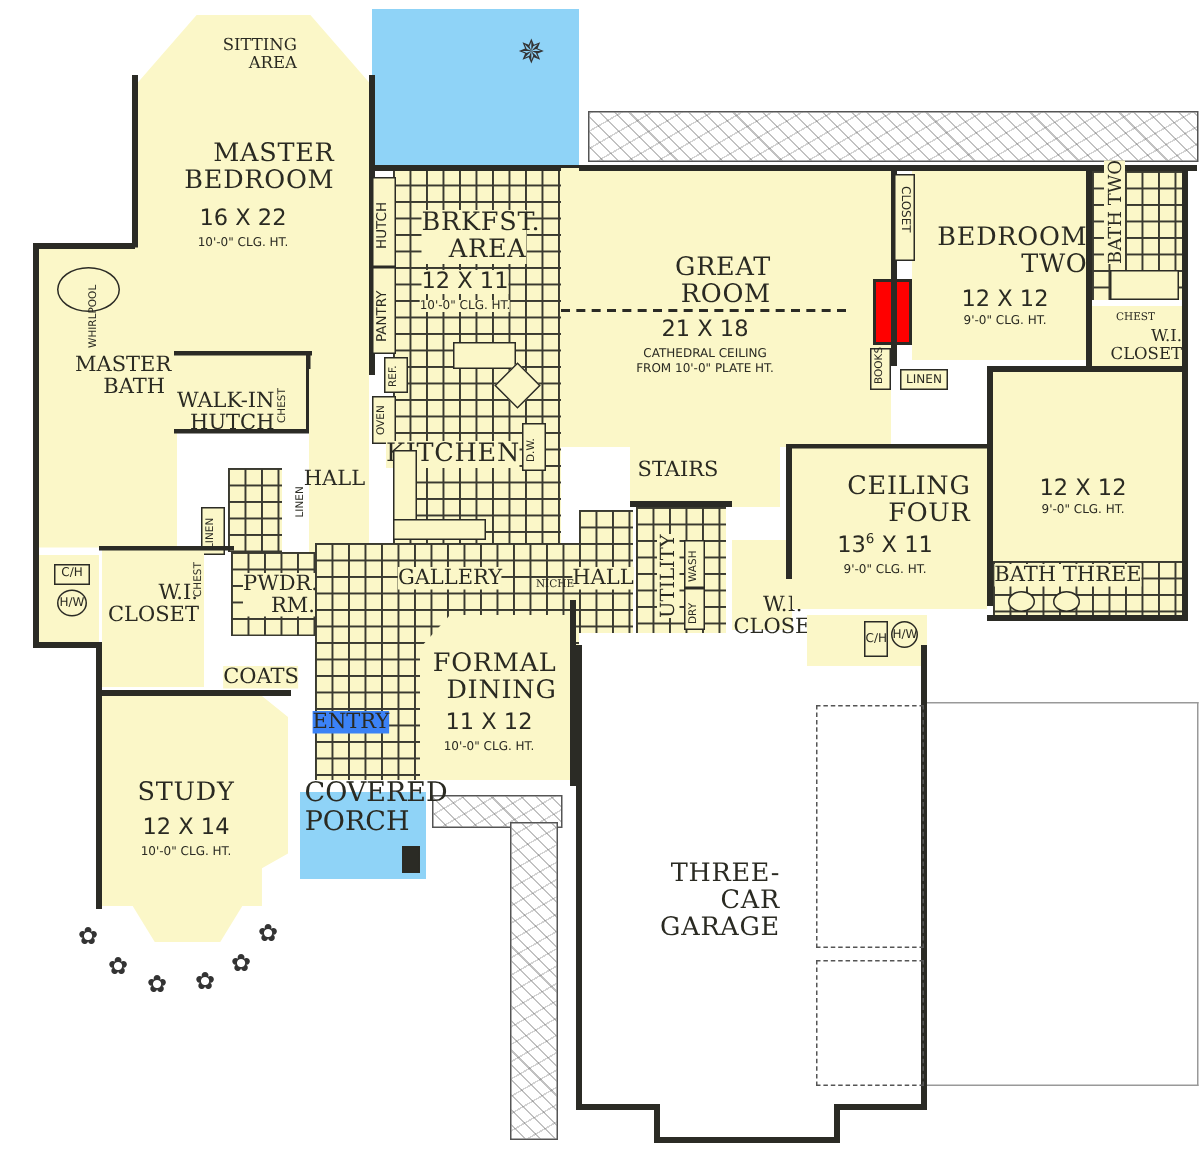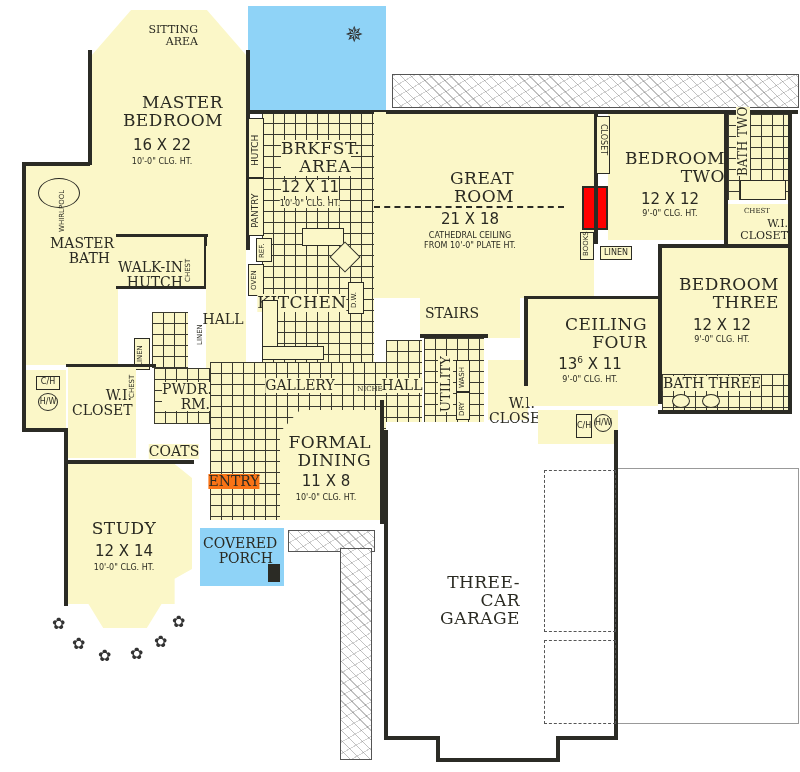--- a/index.html
+++ b/index.html
@@ -107,21 +107,21 @@
   <div class="fix" style="left:302px; top:228px; width:40px; height:16px; transform: rotate(0deg);"></div>
   <div class="fix" style="left:334px; top:246px; width:20px; height:20px; transform: rotate(45deg);"></div>
   <div class="fix" style="left:348px; top:282px; width:14px; height:30px;"></div>
   <div class="vert" style="left:350px; top:308px; font-size:7px;">D.W.</div>
   <div class="label lg" style="left:302px; top:294px; background:#fbf7c8;">KITCHEN</div>
   <div class="fix" style="left:262px; top:300px; width:14px; height:50px;"></div>
   <div class="fix" style="left:262px; top:346px; width:60px; height:12px;"></div>
 
   <div class="room grid" style="left:210px; top:362px; width:176px; height:158px;"></div>
   <div class="label md" style="left:300px; top:378px; background:#fbf7c8;">GALLERY</div>
-  <div class="label md" style="left:234px; top:474px; background:#f97316;">ENTRY</div>
+  <div class="label md" style="left:234px; top:474px; background:#3b82f6;">ENTRY</div>
   <div class="label md" style="left:174px; top:444px; background:#fbf7c8;">COATS</div>
 
   <div class="room" style="left:374px; top:112px; width:220px; height:186px;"></div>
   <div class="wall" style="left:386px; top:110px; width:412px; height:4px;"></div>
   <div class="dashed-h" style="left:374px; top:206px; width:190px;"></div>
   <div class="label lg" style="left:474px; top:170px; width:80px; white-space:normal;">GREAT ROOM</div>
   <div class="label dim" style="left:470px; top:212px;">21 X 18</div>
   <div class="label clg" style="left:470px; top:232px;">CATHEDRAL CEILING</div>
   <div class="label clg" style="left:470px; top:242px;">FROM 10'-0" PLATE HT.</div>
   <div class="fireplace" style="left:582px; top:186px; width:22px; height:40px;"></div>
@@ -157,21 +157,20 @@
   <div class="wall" style="left:788px; top:110px; width:4px; height:300px;"></div>
   <div class="vert" style="left:736px; top:176px; font-size:12px; font-family:'DejaVu Serif',serif; background:#fbf7c8;">BATH TWO</div>
   <div class="fix" style="left:740px; top:180px; width:44px; height:18px;"></div>
   <div class="room" style="left:728px; top:204px; width:60px; height:40px;"></div>
   <div class="label sm" style="left:757px; top:208px; font-size:7px;">CHEST</div>
   <div class="label md" style="left:758px; top:218px; width:60px; white-space:normal; font-size:11px;">W.I. CLOSET</div>
 
   <div class="room" style="left:662px; top:248px; width:126px; height:126px;"></div>
   <div class="wall" style="left:658px; top:244px; width:134px; height:4px;"></div>
   <div class="wall" style="left:658px; top:244px; width:4px; height:160px;"></div>
-  <div class="label lg" style="left:724px; top:276px; width:110px; white-space:normal;">BEDROOM THREE</div>
   <div class="label dim" style="left:722px; top:318px;">12 X 12</div>
   <div class="label clg" style="left:722px; top:336px;">9'-0" CLG. HT.</div>
 
   <div class="room grid" style="left:662px; top:374px; width:126px; height:36px;"></div>
   <div class="wall" style="left:658px; top:410px; width:134px; height:4px;"></div>
   <div class="label md" style="left:712px; top:376px; background:#fbf7c8;">BATH THREE</div>
   <div class="fix circle" style="left:672px; top:394px; width:16px; height:12px;"></div>
   <div class="fix circle" style="left:702px; top:394px; width:16px; height:12px;"></div>
 
   <div class="room" style="left:528px; top:298px; width:130px; height:108px;"></div>
@@ -183,39 +182,39 @@
   </div>
   <div class="label clg" style="left:590px; top:376px;">9'-0" CLG. HT.</div>
 
   <div class="room" style="left:538px; top:410px; width:80px; height:34px;"></div>
   <div class="fix" style="left:576px; top:414px; width:14px; height:22px; line-height:22px;">C/H</div>
   <div class="fix circle" style="left:594px; top:414px; width:16px; height:16px; line-height:16px;">H/W</div>
 
   <div class="room" style="left:280px; top:410px; width:100px; height:110px; clip-path: polygon(20% 0, 100% 0, 100% 100%, 0 100%, 0 20%);"></div>
   <div class="wall" style="left:380px; top:400px; width:4px; height:124px;"></div>
   <div class="label lg" style="left:326px; top:434px; width:90px; white-space:normal;">FORMAL DINING</div>
-  <div class="label dim" style="left:326px; top:474px;">11 X 8</div>
+  <div class="label dim" style="left:326px; top:474px;">11 X 12</div>
   <div class="label clg" style="left:326px; top:494px;">10'-0" CLG. HT.</div>
 
   <div class="room" style="left:68px; top:464px; width:124px; height:140px; clip-path: polygon(0 0, 86% 0, 100% 10%, 100% 75%, 86% 82%, 86% 100%, 0 100%);"></div>
   <div class="room" style="left:86px; top:600px; width:78px; height:28px; clip-path: polygon(0 0, 100% 0, 78% 100%, 22% 100%);"></div>
   <div class="wall" style="left:64px; top:462px; width:4px; height:144px;"></div>
   <div class="wall" style="left:64px; top:460px; width:130px; height:4px;"></div>
   <div class="label lg" style="left:124px; top:520px;">STUDY</div>
   <div class="label dim" style="left:124px; top:544px;">12 X 14</div>
   <div class="label clg" style="left:124px; top:564px;">10'-0" CLG. HT.</div>
   <div class="shrub" style="left:52px; top:616px;">✿</div>
   <div class="shrub" style="left:72px; top:636px;">✿</div>
   <div class="shrub" style="left:98px; top:648px;">✿</div>
   <div class="shrub" style="left:130px; top:646px;">✿</div>
   <div class="shrub" style="left:154px; top:634px;">✿</div>
   <div class="shrub" style="left:172px; top:614px;">✿</div>
 
   <div class="room blue" style="left:200px; top:528px; width:84px; height:58px;"></div>
-  <div class="label md" style="left:238px; top:536px; width:70px; white-space:normal; font-size:14px;">COVERED PORCH</div>
+  <div class="label md" style="left:238px; top:520px; width:70px; white-space:normal; font-size:18px;">COVERED PORCH</div>
   <div class="fix" style="left:268px; top:564px; width:10px; height:16px; background:#2b2b25;"></div>
 
   <div class="wall" style="left:384px; top:430px; width:4px; height:310px;"></div>
   <div class="wall" style="left:614px; top:430px; width:4px; height:310px;"></div>
   <div class="wall" style="left:384px; top:736px; width:56px; height:4px;"></div>
   <div class="wall" style="left:556px; top:736px; width:62px; height:4px;"></div>
   <div class="wall" style="left:436px; top:736px; width:4px; height:24px;"></div>
   <div class="wall" style="left:556px; top:736px; width:4px; height:24px;"></div>
   <div class="wall" style="left:436px; top:758px; width:124px; height:4px;"></div>
   <div class="dotted" style="left:544px; top:470px; width:70px; height:160px;"></div>

